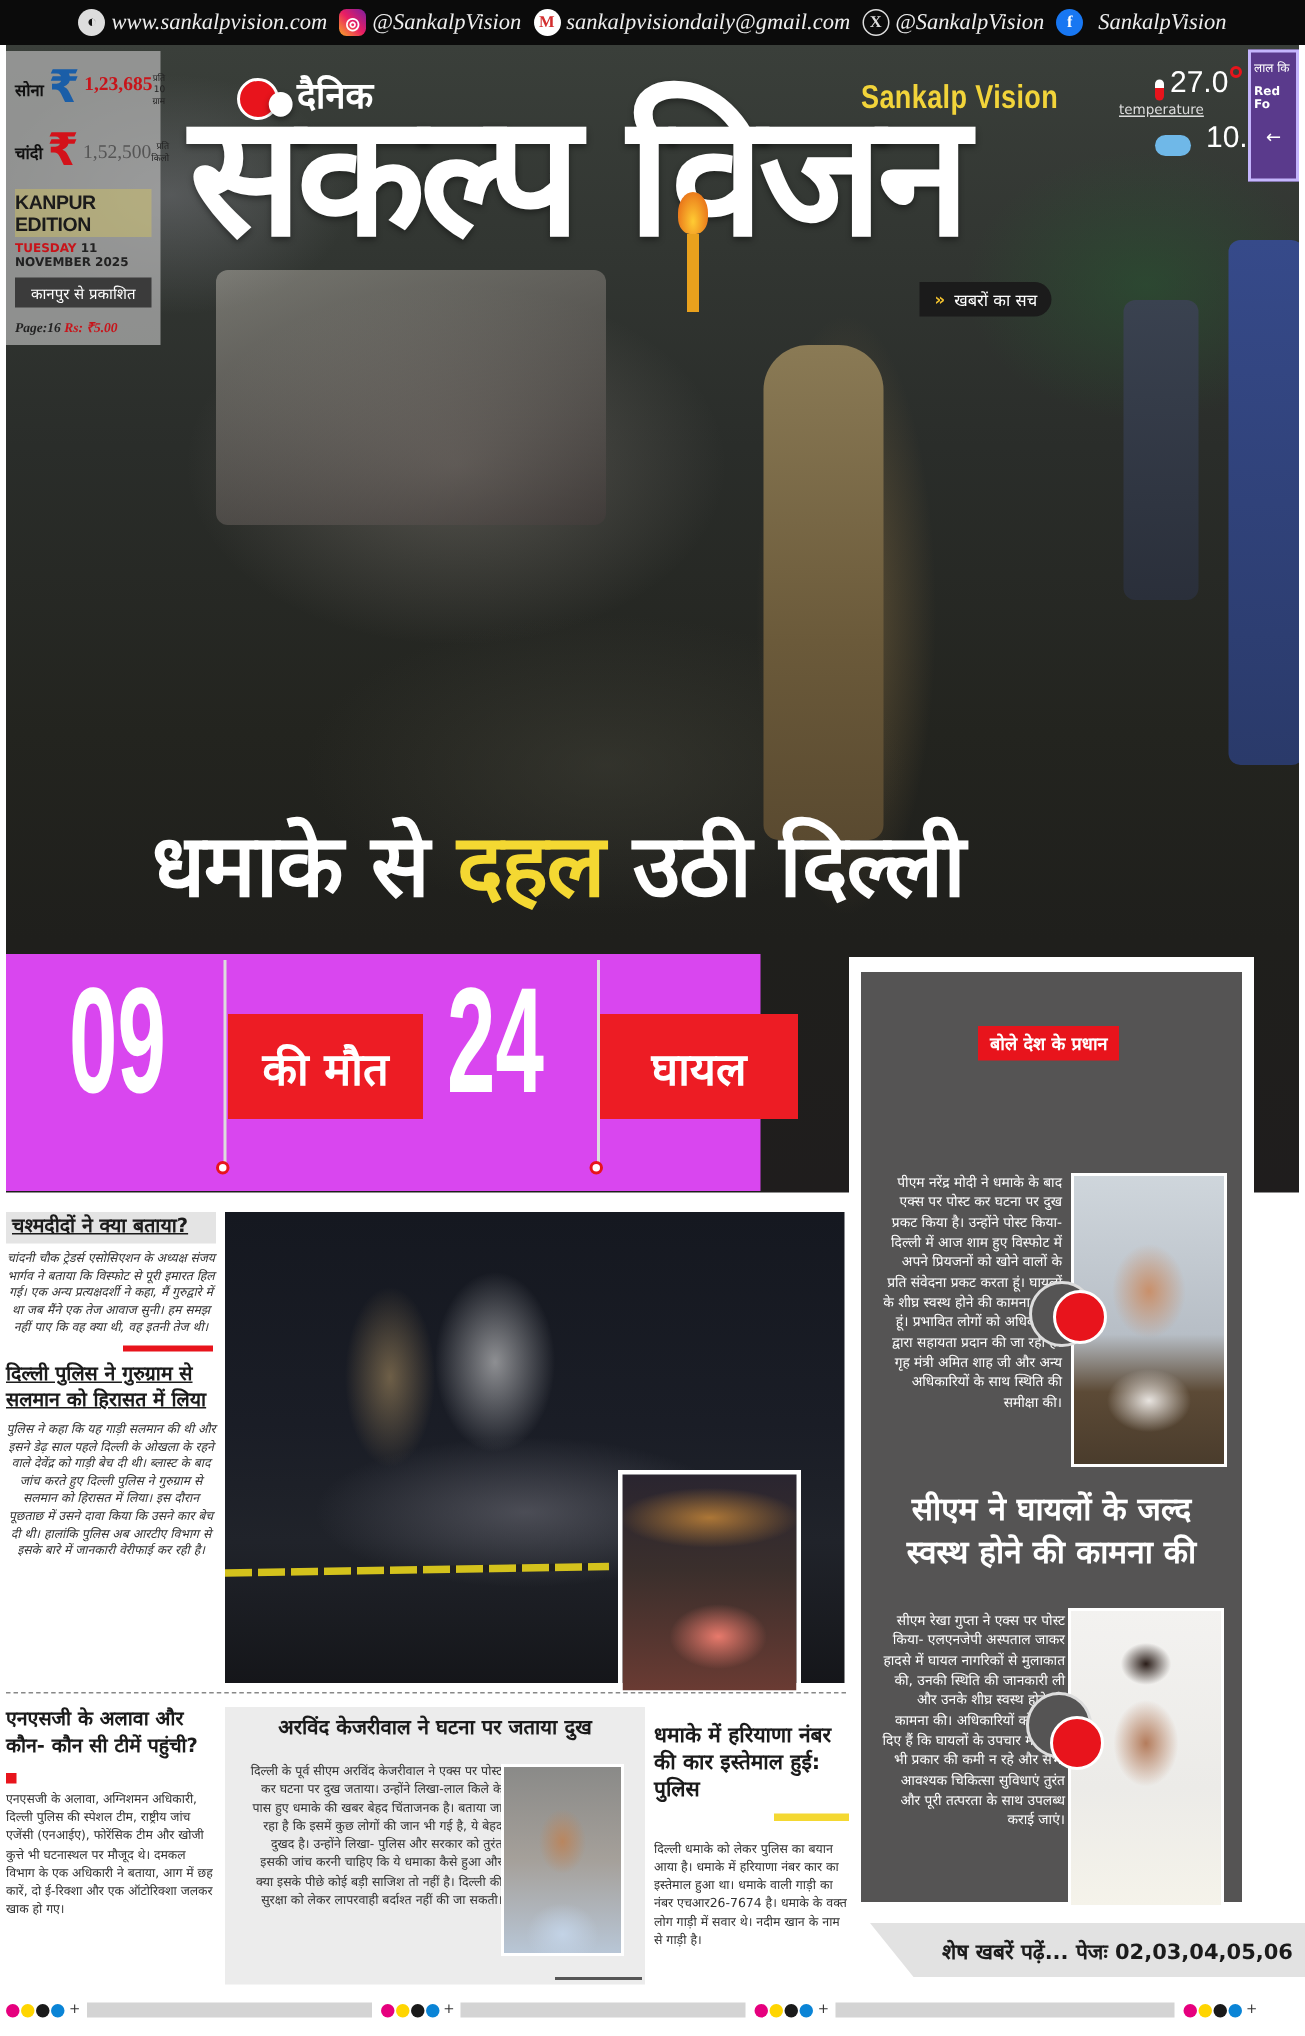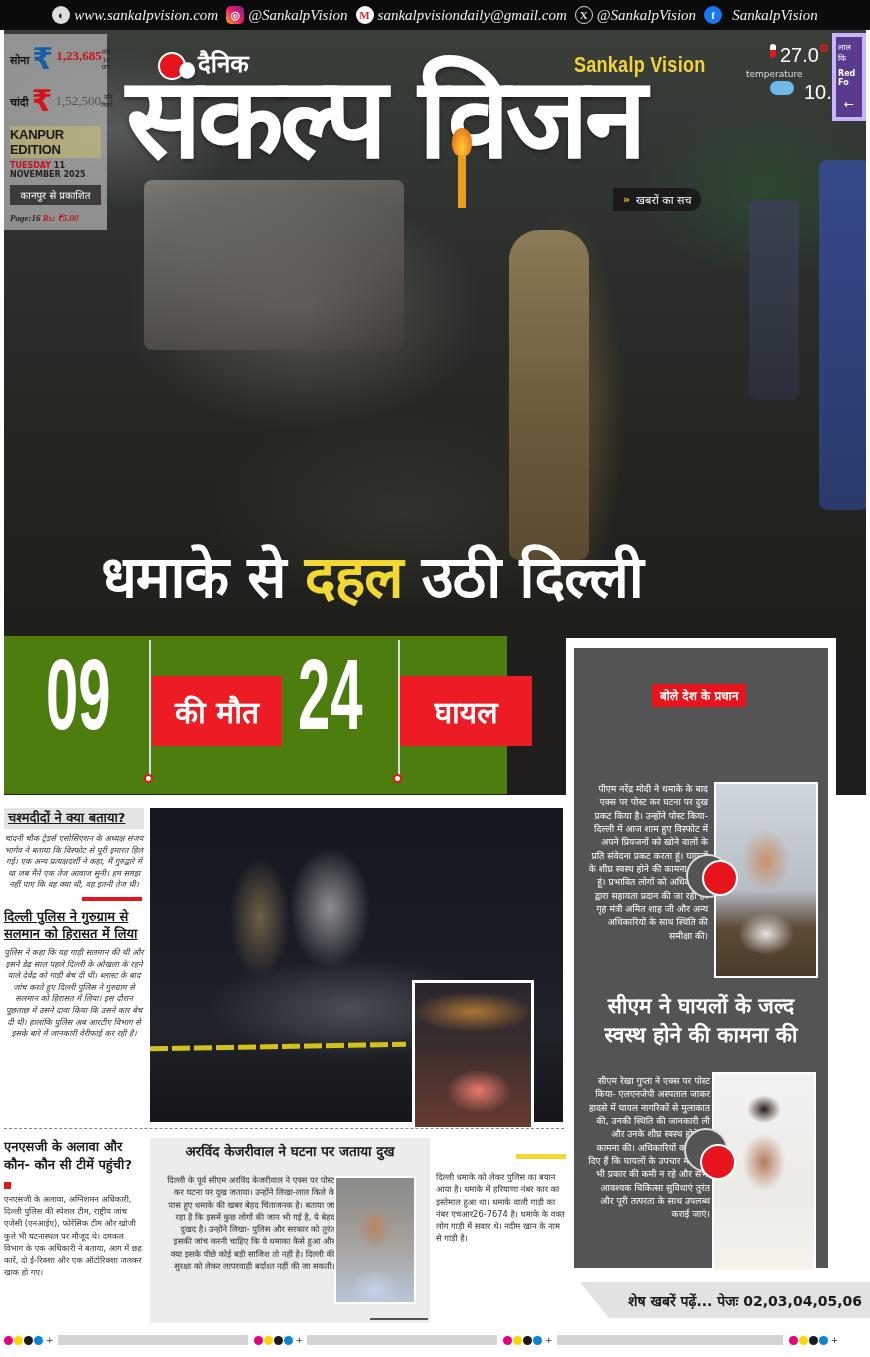--- a/index.html
+++ b/index.html
@@ -49,35 +49,35 @@
   .mast-dainik { position: absolute; left: 198px; top: 46px; font-size: 24px; font-weight: bold; color: #fff; }
   .mast-title { position: absolute; left: 126px; top: 62px; font-size: 112px; font-weight: bold; color: #fff; letter-spacing: -4px; line-height: 1; text-shadow: 0 2px 4px rgba(0,0,0,0.4); }
   .mast-torch { position: absolute; left: 452px; top: 128px; width: 20px; height: 80px; }
   .mast-torch .flame { width: 20px; height: 28px; background: radial-gradient(ellipse at 50% 70%, #ffcc33, #e25a12); border-radius: 50% 50% 40% 40%; }
   .mast-torch .stick { width: 8px; height: 52px; background: #e9a11d; margin-left: 6px; }
   .mast-en { position: absolute; left: 574px; top: 52px; font-family: "Liberation Sans", sans-serif; font-weight: bold; font-size: 22px; color: #f2d43a; transform: scaleX(0.82); transform-origin: left; letter-spacing: 0.3px; }
   .tagline { position: absolute; left: 613px; top: 188px; background: #1b1b1b; color: #fff; font-size: 11px; padding: 4px 10px; border-radius: 0 12px 12px 0; display: flex; gap: 6px; align-items: center; }
   .tagline .arr { color: #f2c12e; font-weight: bold; }
 
   .weather { position: absolute; left: 742px; top: 44px; color: #fff; }
-  .w-row { display: flex; align-items: flex-start; gap: 4px; padding-left: 28px; }
+  .w-row { display: flex; align-items: flex-end; gap: 4px; padding-left: 28px; }
   .w-temp { font-size: 20px; font-weight: 200; font-family: "Liberation Sans", sans-serif; }
   .w-deg { display: inline-block; width: 8px; height: 8px; border: 2px solid #e8141c; border-radius: 50%; vertical-align: top; margin-left: 1px; }
   .w-deg.y { border-color: #f2c12e; }
   .w-therm { width: 6px; height: 14px; background: linear-gradient(#fff 40%, #e8141c 40%); border-radius: 3px; }
-  .w-label { font-size: 9px; color: #ddd; margin: 2px 0 0 4px; }
+  .w-label { font-size: 9px; color: #ddd; margin: 2px 0 0 4px; text-decoration: underline; }
   .w-cloud { width: 24px; height: 14px; background: #6fb8e8; border-radius: 10px; position: relative; }
   .w-cloud::before { content: ""; position: absolute; right: -2px; top: -6px; width: 12px; height: 12px; background: #f2c12e; border-radius: 50%; z-index: -1; }
 
-  .road-sign { position: absolute; left: 832px; top: 33px; width: 34px; height: 88px; background: #5a3a8c; border: 4px solid #c4b5fd; color: #fff; font-size: 8px; padding: 4px 2px; }
+  .road-sign { position: absolute; left: 832px; top: 33px; width: 34px; height: 88px; background: #5a3a8c; border: 2px solid #c4b5fd; color: #fff; font-size: 8px; padding: 4px 2px; }
 
   .headline { position: absolute; left: 0; top: 548px; width: 744px; text-align: center; font-size: 58px; font-weight: bold; color: #fff; letter-spacing: -1px; line-height: 1; }
   .headline .hl { color: #f4d832; }
 
-  .stats { position: absolute; left: 4px; top: 636px; width: 503px; height: 158px; background: #4d7c0f; }
+  .stats { position: absolute; left: 4px; top: 636px; width: 503px; height: 158px; background: #d946ef; }
   .stat-num { position: absolute; top: 8px; font-family: "Liberation Sans", sans-serif; font-size: 100px; font-weight: bold; color: #fff; transform: scaleX(0.58); transform-origin: left; line-height: 1; }
   .stat-label { position: absolute; top: 40px; height: 70px; background: #ed1c24; color: #fff; font-size: 30px; font-weight: bold; display: flex; align-items: center; justify-content: center; }
   .vline { position: absolute; top: 4px; width: 1.5px; height: 138px; background: #ddd; }
   .vdot { position: absolute; width: 9px; height: 9px; border-radius: 50%; background: #fff; border: 2px solid #e8141c; }
 
   
   .rpanel { position: absolute; left: 566px; top: 638px; width: 270px; height: 640px; background: #fff; padding: 10px 8px; }
   .rpanel-inner { width: 100%; height: 100%; background: #555454; position: relative; }
   .rp-badge { position: absolute; left: 78px; top: 36px; background: #e8141c; color: #fff; font-size: 12px; font-weight: bold; padding: 3px 8px; }
   .rp-title { position: absolute; left: 0; width: 100%; text-align: center; color: #fff; font-size: 21px; font-weight: bold; line-height: 1.4; }
@@ -297,20 +297,21 @@
 </div>
 
 <div class="sub-mid">
   <div class="head">अरविंद केजरीवाल ने घटना पर जताया दुख</div>
   <div class="txt">दिल्ली के पूर्व सीएम अरविंद केजरीवाल ने एक्स पर पोस्ट कर घटना पर दुख जताया। उन्होंने लिखा-लाल किले के पास हुए धमाके की खबर बेहद चिंताजनक है। बताया जा रहा है कि इसमें कुछ लोगों की जान भी गई है, ये बेहद दुखद है। उन्होंने लिखा- पुलिस और सरकार को तुरंत इसकी जांच करनी चाहिए कि ये धमाका कैसे हुआ और क्या इसके पीछे कोई बड़ी साजिश तो नहीं है। दिल्ली की सुरक्षा को लेकर लापरवाही बर्दाश्त नहीं की जा सकती।</div>
   <div class="kej-photo"></div>
 </div>
 <div class="kej-rule"></div>
 
 <div class="sub-right">
+  <div class="head">धमाके में हरियाणा नंबर की कार इस्तेमाल हुई: पुलिस</div>
   <div class="yellow-rule"></div>
   <div class="txt">दिल्ली धमाके को लेकर पुलिस का बयान आया है। धमाके में हरियाणा नंबर कार का इस्तेमाल हुआ था। धमाके वाली गाड़ी का नंबर एचआर26-7674 है। धमाके के वक्त लोग गाड़ी में सवार थे। नदीम खान के नाम से गाड़ी है।</div>
 </div>
 
 <div class="regbar">
   <div class="reg-group" style="margin-left:4px">
     <span class="reg-dot" style="background:#e6007e"></span>
       <span class="reg-dot" style="background:#ffd500"></span>
       <span class="reg-dot" style="background:#1a1a1a"></span>
       <span class="reg-dot" style="background:#0a84d6"></span>

